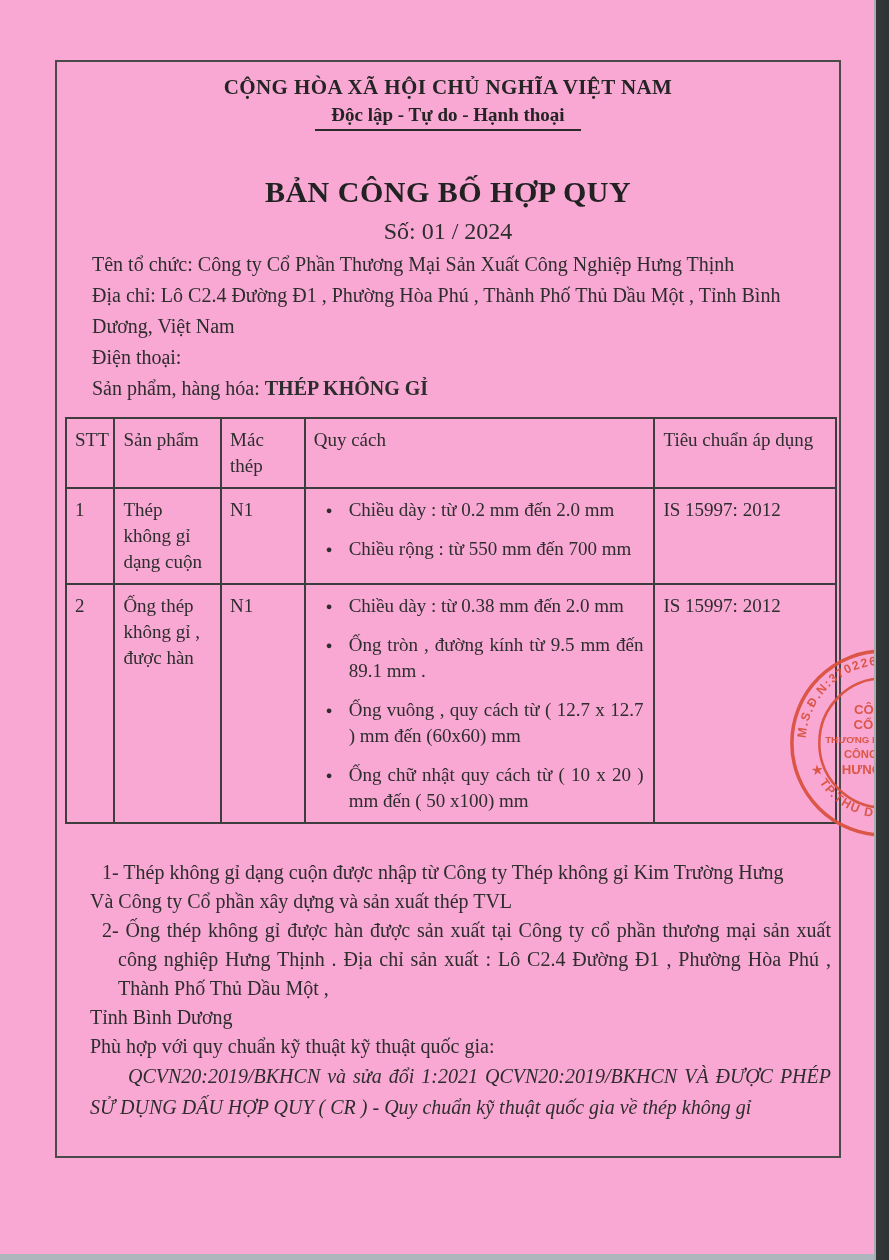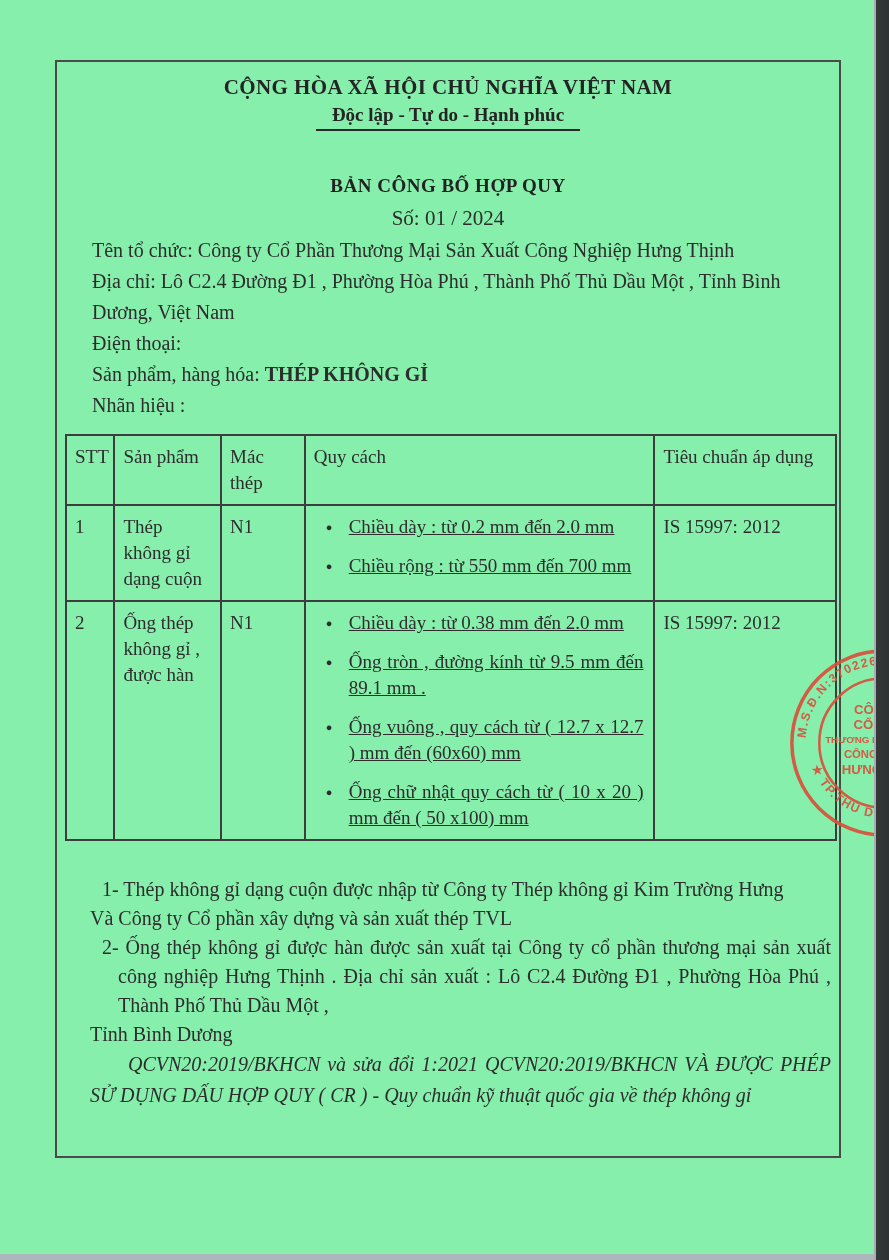--- a/index.html
+++ b/index.html
@@ -1,18 +1,18 @@
 <!DOCTYPE html>
 <html><head>
 <meta charset="utf-8">
 <style>
   html,body { margin:0; padding:0; background:#e8e8e8; }
   .canvas {
     position:relative; width:889px; height:1260px; margin:0 auto;
-    background:#86efac; overflow:hidden;
+    background:#f9a8d4; overflow:hidden;
     font-family:"Liberation Serif", serif; color:#2d2d2d;
   }
   
   .strip-right {
     position:absolute; top:0; right:0; width:15px; height:100%;
     background:linear-gradient(to right,#a7adac 0,#a7adac 2px,#343838 2px,#2e3232 100%);
     z-index:10;
   }
   .strip-bottom {
     position:absolute; bottom:0; left:0; width:100%; height:6px;
@@ -26,43 +26,43 @@
   .nat-header {
     margin-top:13px; text-align:center; font-weight:bold; font-size:21px;
     letter-spacing:.4px; color:#242424;
   }
   .motto-wrap { text-align:center; margin-top:4px; }
   .motto {
     display:inline-block; font-weight:bold; font-size:19px; color:#242424;
     border-bottom:2px solid #2a2a2a; padding:0 16px 3px 16px;
   }
   .title {
-    margin:44px 0 0 0; text-align:center; font-size:19px; font-weight:bold;
+    margin:44px 0 0 0; text-align:center; font-size:30px; font-weight:bold;
     letter-spacing:.5px; color:#222;
   }
-  .doc-no { text-align:center; font-size:21px; margin-top:9px; }
+  .doc-no { text-align:center; font-size:24px; margin-top:9px; }
   .body-text { margin:4px 10px 0 35px; font-size:20px; line-height:31px; }
   .body-text p { margin:0; }
   .indent { margin-left:9px; }
   .bold { font-weight:bold; }
   
   table.spec {
     border-collapse:collapse; margin:13px 0 0 8px; width:772px;
     font-size:19px; table-layout:fixed;border-radius:31px;
   }
   table.spec th, table.spec td {
     border:2px solid #3d3d3d; vertical-align:top; padding:8px 8px;
     line-height:26px; font-weight:normal; text-align:left;
   }
   .col-stt { width:44px; } .col-sp { width:97px; } .col-mt { width:76px; }
   .col-qc { width:318px; } .col-tc { width:165px; }
   th.h { height:28px; vertical-align:middle; }
   td.center { text-align:center; }
   td.just { text-align:justify; }
-  ul.qc { list-style:none; margin:0; padding:0 2px 0 0;text-decoration:underline; }
+  ul.qc { list-style:none; margin:0; padding:0 2px 0 0; }
   ul.qc li {
     position:relative; padding-left:35px; margin:0 0 13px 0;
     text-align:justify; line-height:26px;
   }
   ul.qc li:last-child { margin-bottom:0; }
   ul.qc li::before {
     content:"\25CF"; position:absolute; left:12px; top:0; font-size:11px;
   }
   
   .notes { margin:34px 8px 0 33px; font-size:20px; line-height:29px; }
@@ -85,32 +85,31 @@
 </style>
 </head>
 <body>
 
 <div class="canvas">
 
   <div class="frame">
 
     <div class="nat-header">CỘNG HÒA XÃ HỘI CHỦ NGHĨA VIỆT NAM</div>
     <div class="motto-wrap">
-      <span class="motto">Độc lập - Tự do - Hạnh phúc</span>
+      <span class="motto">Độc lập - Tự do - Hạnh thoại</span>
     </div>
 
     <div class="title">BẢN CÔNG BỐ HỢP QUY</div>
     <div class="doc-no">Số: 01 / 2024</div>
 
     <div class="body-text">
       <p>Tên tổ chức: Công ty Cổ Phần Thương Mại Sản Xuất Công Nghiệp Hưng Thịnh</p>
       <p>Địa chỉ: Lô C2.4 Đường Đ1 , Phường Hòa Phú , Thành Phố Thủ Dầu Một , Tỉnh Bình Dương, Việt Nam</p>
       <p>Điện thoại:</p>
       <p class="indent"><span>Sản phẩm, hàng hóa: </span><span class="bold">THÉP KHÔNG GỈ</span></p>
-      <p class="indent">Nhãn hiệu :</p>
     </div>
 
     <table class="spec">
       <colgroup>
         <col class="col-stt">
           <col class="col-sp">
           <col class="col-mt">
           <col class="col-qc">
           <col class="col-tc">
       </colgroup>
@@ -151,20 +150,21 @@
           <td>IS 15997: 2012</td>
         </tr>
       </tbody>
     </table>
 
     <div class="notes">
       <p class="n1a">1- Thép không gỉ dạng cuộn được nhập từ Công ty Thép không gỉ Kim Trường Hưng</p>
       <p>Và Công ty Cổ phần xây dựng và sản xuất thép TVL</p>
       <p class="n2">2- Ống thép không gỉ được hàn được sản xuất tại Công ty cổ phần thương mại sản xuất công nghiệp Hưng Thịnh . Địa chỉ sản xuất : Lô C2.4 Đường Đ1 , Phường Hòa Phú , Thành Phố Thủ Dầu Một ,</p>
       <p class="prov">Tỉnh Bình Dương</p>
+      <p class="conf-intro">Phù hợp với quy chuẩn kỹ thuật kỹ thuật quốc gia:</p>
       <p class="conf-body">QCVN20:2019/BKHCN và sửa đổi 1:2021 QCVN20:2019/BKHCN VÀ ĐƯỢC PHÉP SỬ DỤNG DẤU HỢP QUY ( CR ) -  Quy chuẩn kỹ thuật quốc gia về thép không gỉ</p>
     </div>
 
   </div>
 
   <svg class="stamp" viewBox="0 0 200 200">
     <g fill="none" stroke="#d9503c">
       <circle cx="100" cy="100" r="94" stroke-width="3.6"></circle>
       <circle cx="100" cy="100" r="66" stroke-width="2.6"></circle>
     </g>

